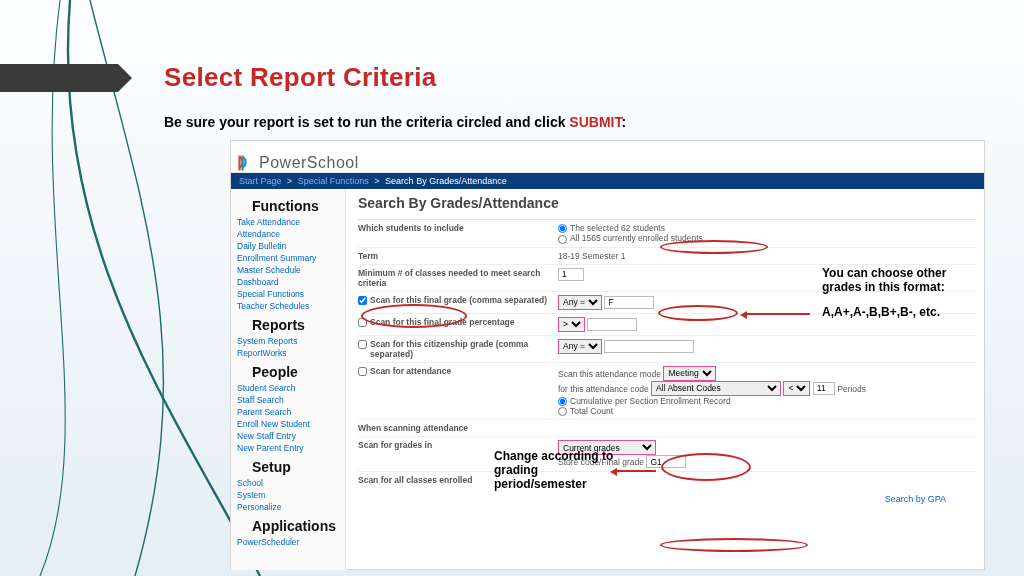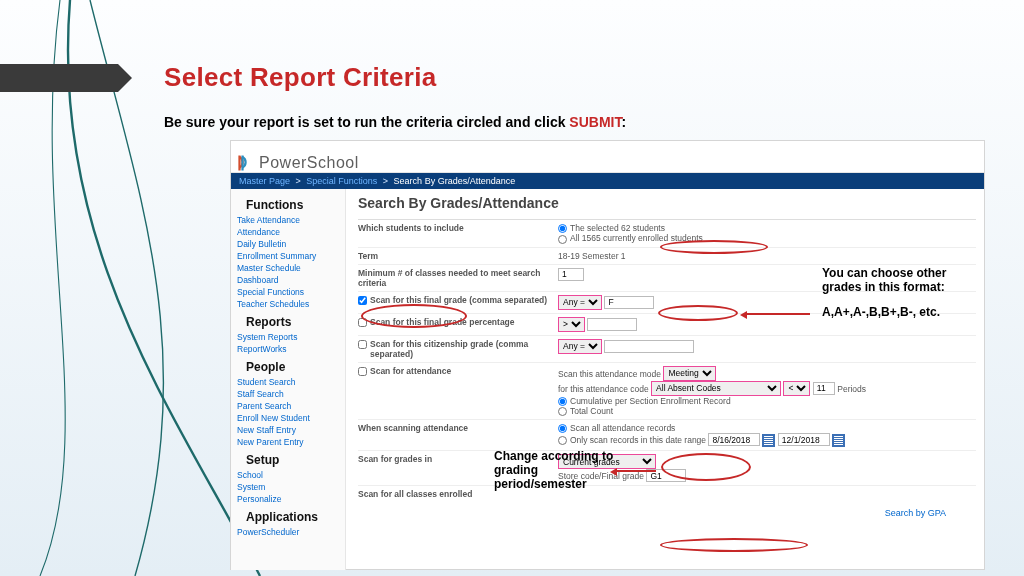--- a/index.html
+++ b/index.html
@@ -46,21 +46,21 @@
   .ps-wordmark { font-size:16px; color:#5e5e5e; letter-spacing:0.5px;}
   .ps-crumb {
     background:#0a3e7a; color:#fff; font-size:9px; padding:3px 8px;
   }
   .ps-crumb a { color:#6fb5ff; text-decoration:none; }
   .ps-crumb span.sep { color:#cfe4ff; padding:0 3px;}
 
   .ps-body { display:flex; height:calc(100% - 32px - 15px); }
 
   .sidebar { width:115px; background:#fafafa; border-right:1px solid #e6e6e6; padding:4px 6px; font-size:8.5px;}
-  .sidebar h4 { margin:5px 9px 2px; font-size:12px; color:#111; }
+  .sidebar h4 { margin:5px 15px 2px; font-size:14px; color:#111; }
   .sidebar a { display:block; color:#0066cc; text-decoration:none; line-height:12px; }
 
   .main { flex:1; padding:4px 8px 2px 12px; }
   .main h2 { margin:2px 0 8px; font-size:14px; color:#444; font-weight:bold;}
 
   .form-row { display:flex; align-items:flex-start; border-top:1px solid #eee; padding:3px 0; font-size:8.5px; color:#555;}
   .form-row.first{border-top:1px solid #ddd;}
   .form-label { width:200px; font-weight:bold; color:#555; display:flex; align-items:flex-start; gap:3px;}
   .form-label input[type=checkbox]{ margin:1px 0 0 0; width:9px;height:9px;}
   .form-ctrl { flex:1; }
@@ -114,21 +114,21 @@
     <div class="ps-header">
       <svg class="ps-logo" viewBox="0 0 24 24">
         <path d="M6 2v20" stroke="#d34e2e" stroke-width="3" fill="none"></path>
         <path d="M6 4 a8 8 0 0 1 0 14" stroke="#d34e2e" stroke-width="3" fill="none"></path>
         <path d="M10 2v20" stroke="#2d8fbf" stroke-width="3" fill="none"></path>
         <path d="M10 4 a8 8 0 0 1 0 14" stroke="#2d8fbf" stroke-width="3" fill="none"></path>
       </svg>
       <div class="ps-wordmark">PowerSchool</div>
     </div>
     <div class="ps-crumb">
-      <a href="#">Master Page</a><span class="sep">&nbsp;&gt;&nbsp;</span><a href="#">Special Functions</a><span class="sep">&nbsp;&gt;&nbsp;</span><span>Search By Grades/Attendance</span>
+      <a href="#">Start Page</a><span class="sep">&nbsp;&gt;&nbsp;</span><a href="#">Special Functions</a><span class="sep">&nbsp;&gt;&nbsp;</span><span>Search By Grades/Attendance</span>
     </div>
 
     <div class="ps-body">
       <div class="sidebar">
         <h4>Functions</h4>
         <a>Take Attendance</a>
         <a>Attendance</a>
         <a>Daily Bulletin</a>
         <a>Enrollment Summary</a>
         <a>Master Schedule</a>
@@ -220,26 +220,20 @@
             <select><option>&lt;</option></select>
             <input type="text" style="width: 22px;" value="11">
             <span>Periods</span><br>
             <input type="radio" checked="" style=""><span>Cumulative per Section Enrollment Record</span><br>
             <input type="radio" style=""><span>Total Count</span>
           </div>
         </div>
 
         <div class="form-row">
           <div class="form-label">When scanning attendance</div>
-          <div class="form-ctrl">
-            <input type="radio" checked="" style=""><span>Scan all attendance records</span><br>
-            <input type="radio" style=""><span>Only scan records in this date range</span>
-            <input type="text" style="width: 52px;" value="8/16/2018"><span class="mini-cal"></span>
-            <input type="text" style="width: 52px;" value="12/1/2018"><span class="mini-cal"></span>
-          </div>
         </div>
 
         <div class="form-row">
           <div class="form-label">Scan for grades in</div>
           <div class="form-ctrl">
             <select style="width:98px"><option>Current grades</option></select><br>
             <span>Store code/Final grade</span>
             <input type="text" style="width: 40px;" value="G1">
           </div>
         </div>

